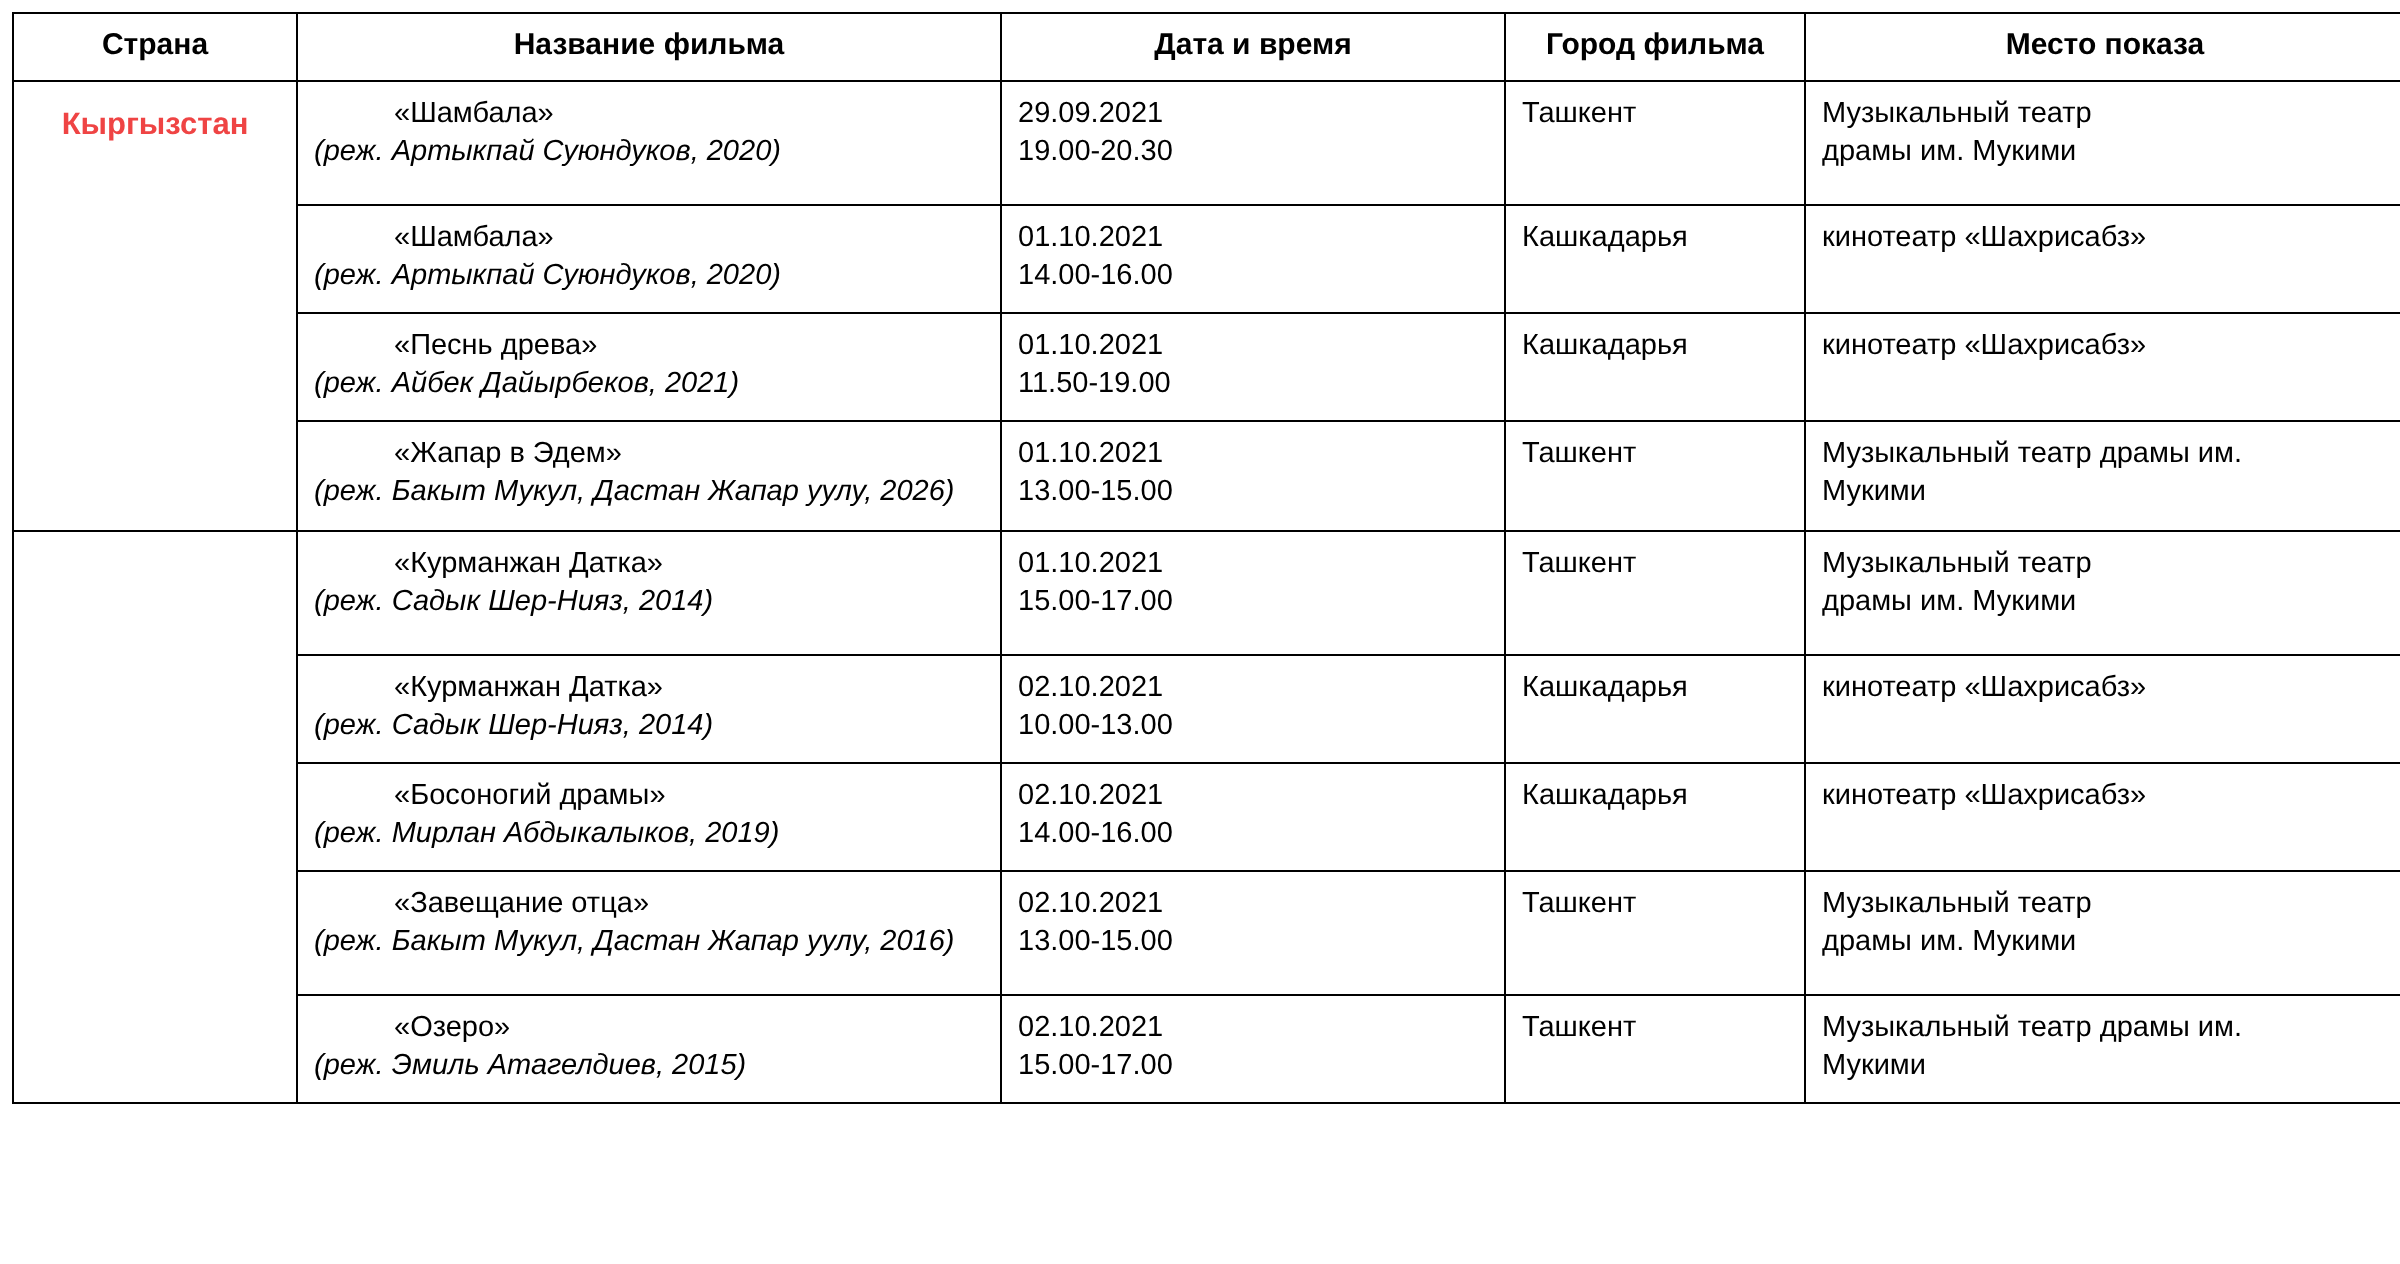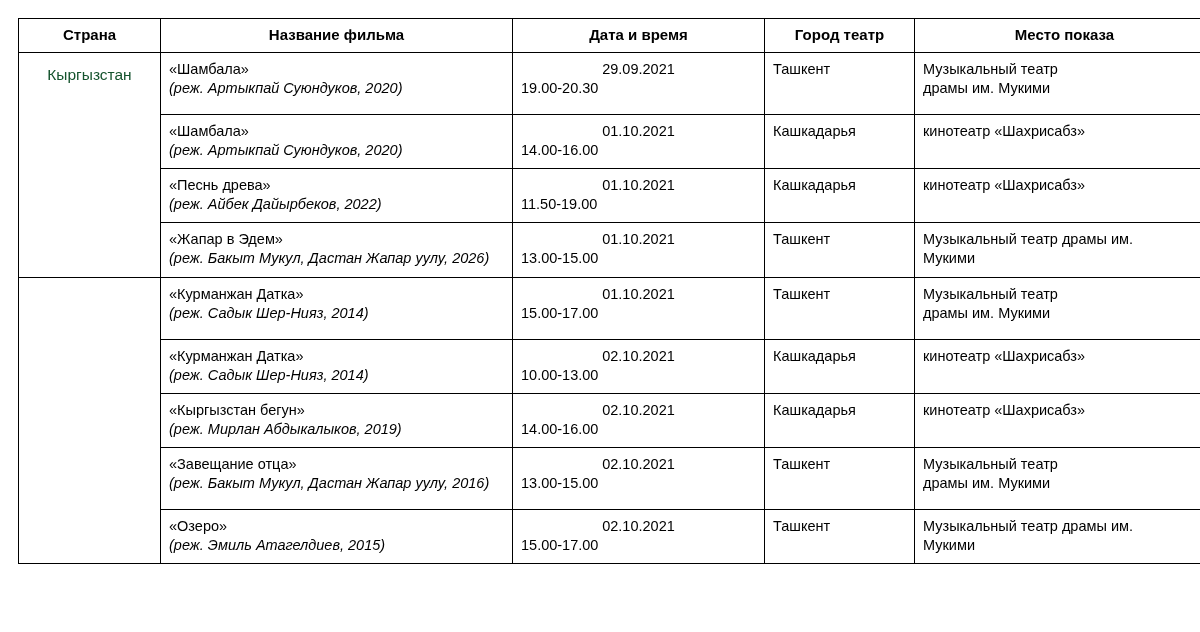--- a/index.html
+++ b/index.html
@@ -10,21 +10,21 @@
   body {
     font-family: "Liberation Sans", sans-serif;
     width: 1200px;
     height: 632px;
     overflow: hidden;
     color: #000000;
   }
   .sheet {
     width: 1104px;
     box-sizing: border-box;
-    padding: 16px;
+    padding: 4px;
   }
   table.schedule {
     border-collapse: collapse;
     width: 1196px;
     margin: 2px 0 0 2px;
     table-layout: fixed;
   }
   table.schedule col.c-country { width: 142px; }
   table.schedule col.c-film    { width: 352px; }
   table.schedule col.c-date    { width: 252px; }
@@ -44,31 +44,31 @@
     padding: 6px 6px 7px 6px;
     vertical-align: middle;
     font-size: 15px;
   }
   td.country {
     text-align: center;
     vertical-align: top;
     padding: 12px 4px 4px 4px;
   }
   td.country .country-label {
-    color: #14532d;
-    font-weight: normal;
+    color: #ef4444;
+    font-weight: bold;
     font-size: 15.5px;
     white-space: nowrap;
   }
   td.cell {
     padding: 7px 8px 8px 8px;
   }
-  td.film .title { display: block; }
+  td.film .title { display: block; margin-left: 40px; }
   td.film .director { display: block; font-style: italic; }
-  td.date .d1 { display: block; text-align: center; }
+  td.date .d1 { display: block; }
   td.date .d2 { display: block; }
   td.place .p1 { display: block; }
   td.place .p2 { display: block; }
   .tall { height: 62px; }
 </style>
 </head>
 <body>
 
 <div class="sheet">
   <table class="schedule">
@@ -77,21 +77,21 @@
       <col class="c-film">
       <col class="c-date">
       <col class="c-city">
       <col class="c-place">
     </colgroup>
     <thead>
       <tr>
         <th>Страна</th>
         <th>Название фильма</th>
         <th>Дата и время</th>
-        <th>Город театр</th>
+        <th>Город фильма</th>
         <th>Место показа</th>
       </tr>
     </thead>
     <tbody>
 
       <tr class="tall">
         <td class="country" rowspan="4">
           <span class="country-label">Кыргызстан</span>
         </td>
         <td class="cell film">
@@ -120,21 +120,21 @@
         </td>
         <td class="cell city">Кашкадарья</td>
         <td class="cell place">
           <span class="p1">кинотеатр «Шахрисабз»</span>
         </td>
       </tr>
 
       <tr>
         <td class="cell film">
           <span class="title">«Песнь древа»</span>
-          <span class="director">(реж. Айбек Дайырбеков, 2022)</span>
+          <span class="director">(реж. Айбек Дайырбеков, 2021)</span>
         </td>
         <td class="cell date">
           <span class="d1">01.10.2021</span>
           <span class="d2">11.50-19.00</span>
         </td>
         <td class="cell city">Кашкадарья</td>
         <td class="cell place">
           <span class="p1">кинотеатр «Шахрисабз»</span>
         </td>
       </tr>
@@ -184,21 +184,21 @@
           <span class="d2">10.00-13.00</span>
         </td>
         <td class="cell city">Кашкадарья</td>
         <td class="cell place">
           <span class="p1">кинотеатр «Шахрисабз»</span>
         </td>
       </tr>
 
       <tr>
         <td class="cell film">
-          <span class="title">«Кыргызстан бегун»</span>
+          <span class="title">«Босоногий драмы»</span>
           <span class="director">(реж. Мирлан Абдыкалыков, 2019)</span>
         </td>
         <td class="cell date">
           <span class="d1">02.10.2021</span>
           <span class="d2">14.00-16.00</span>
         </td>
         <td class="cell city">Кашкадарья</td>
         <td class="cell place">
           <span class="p1">кинотеатр «Шахрисабз»</span>
         </td>

